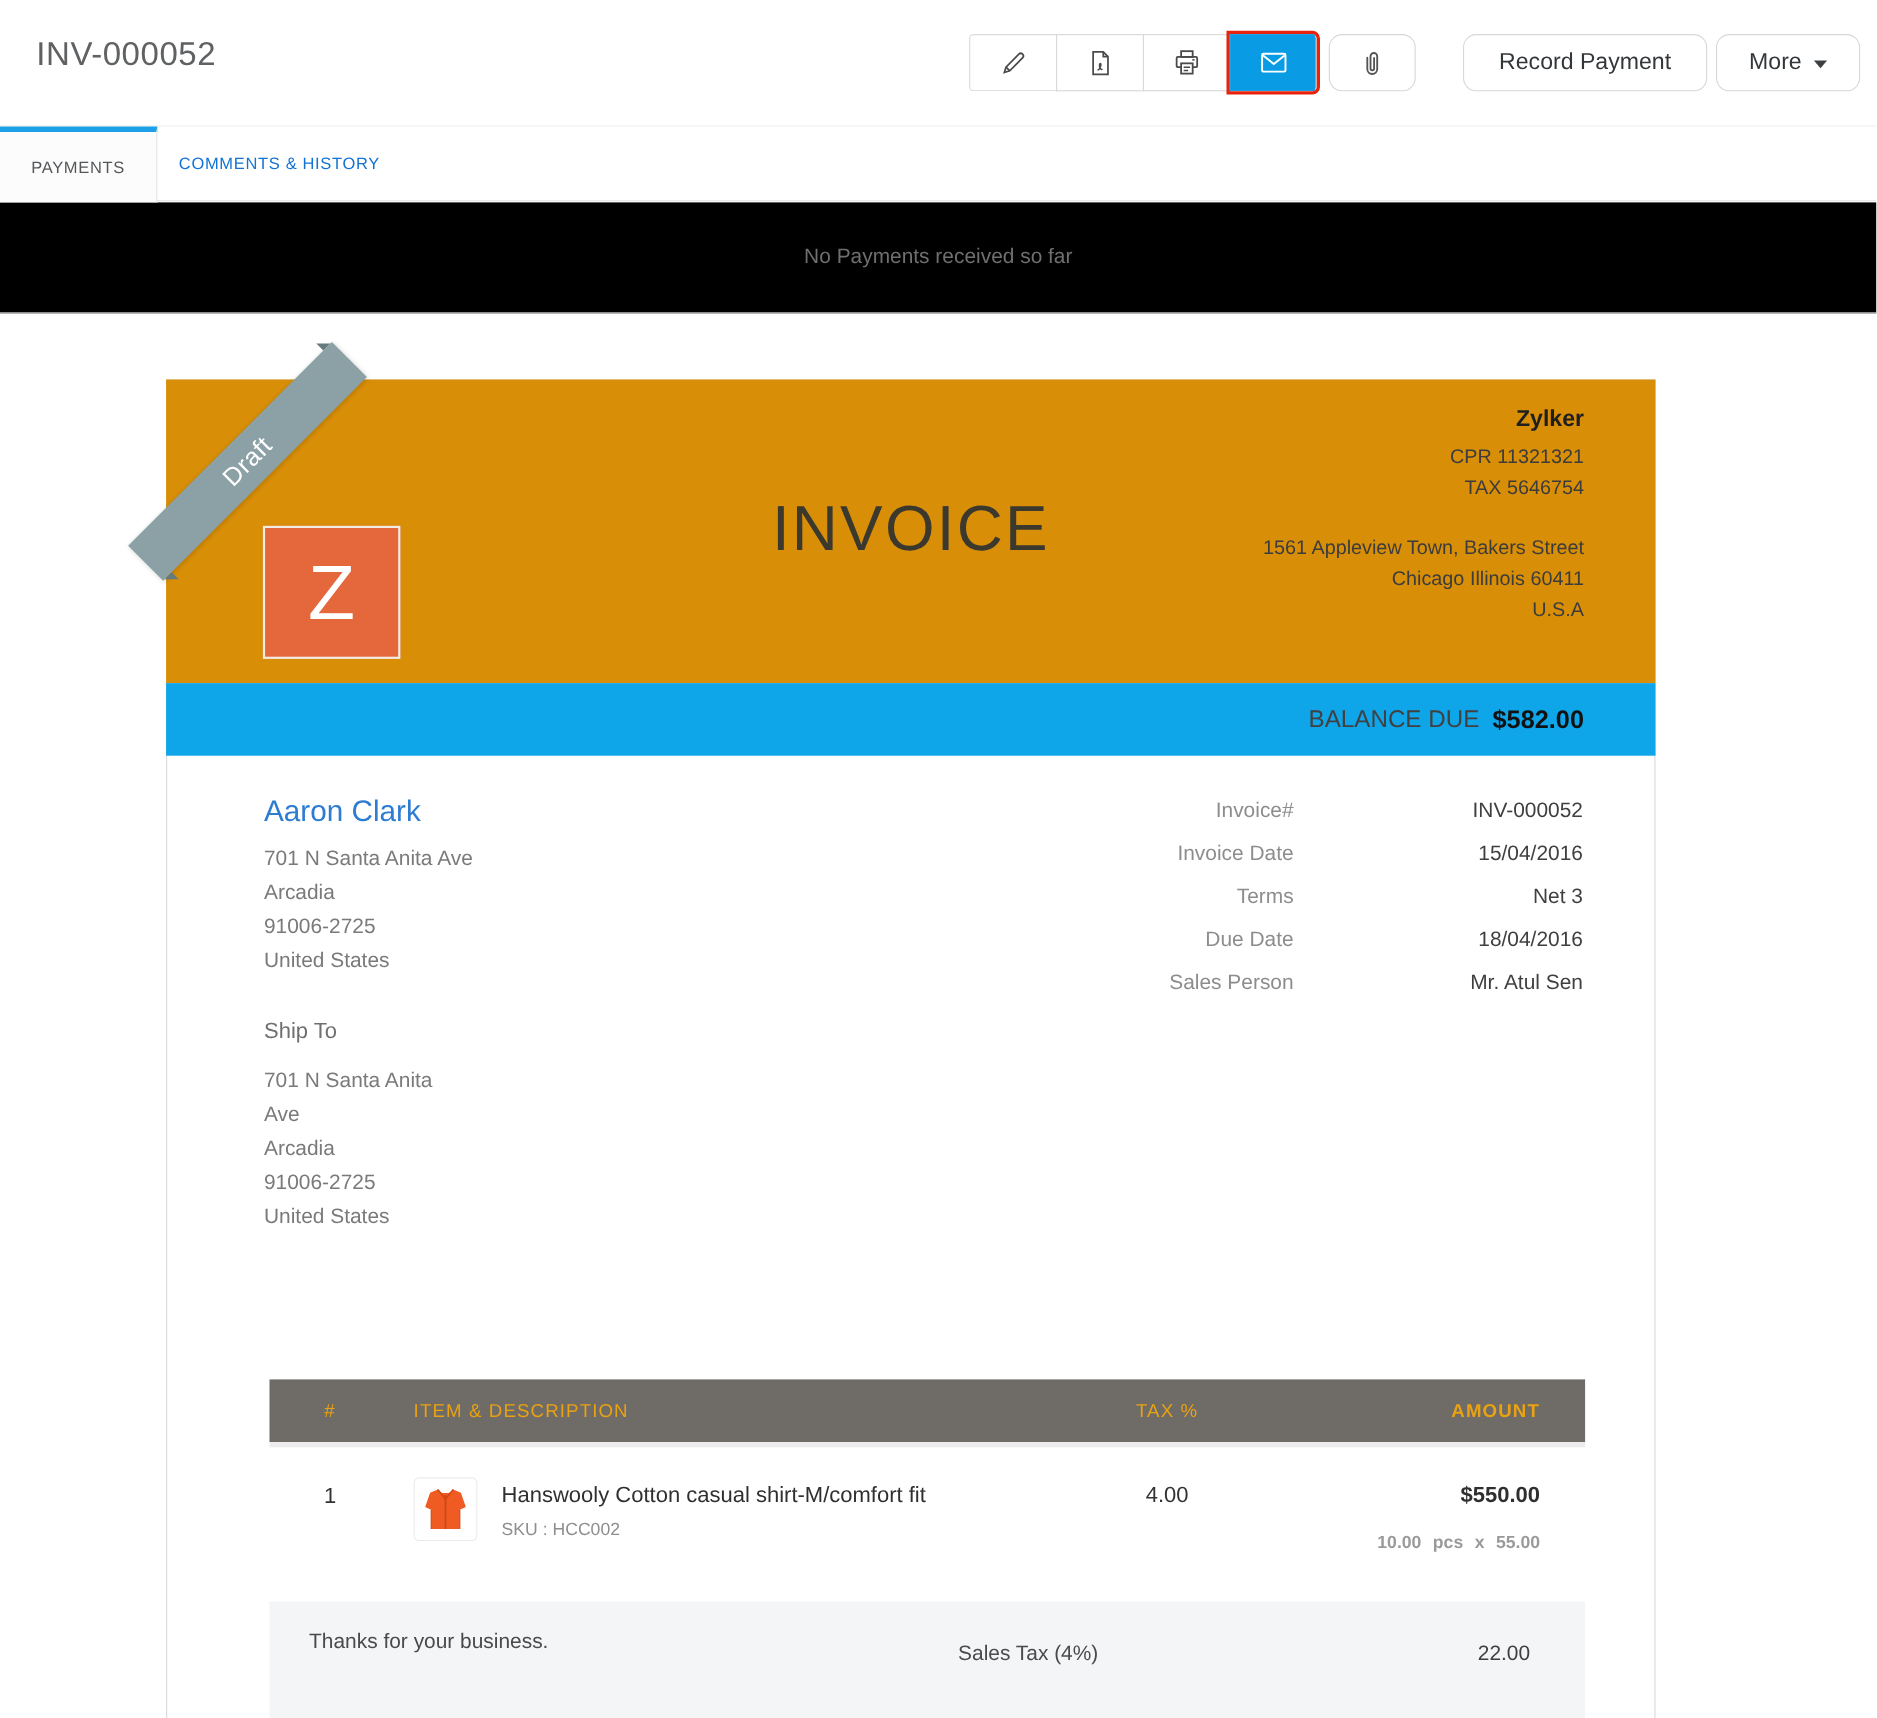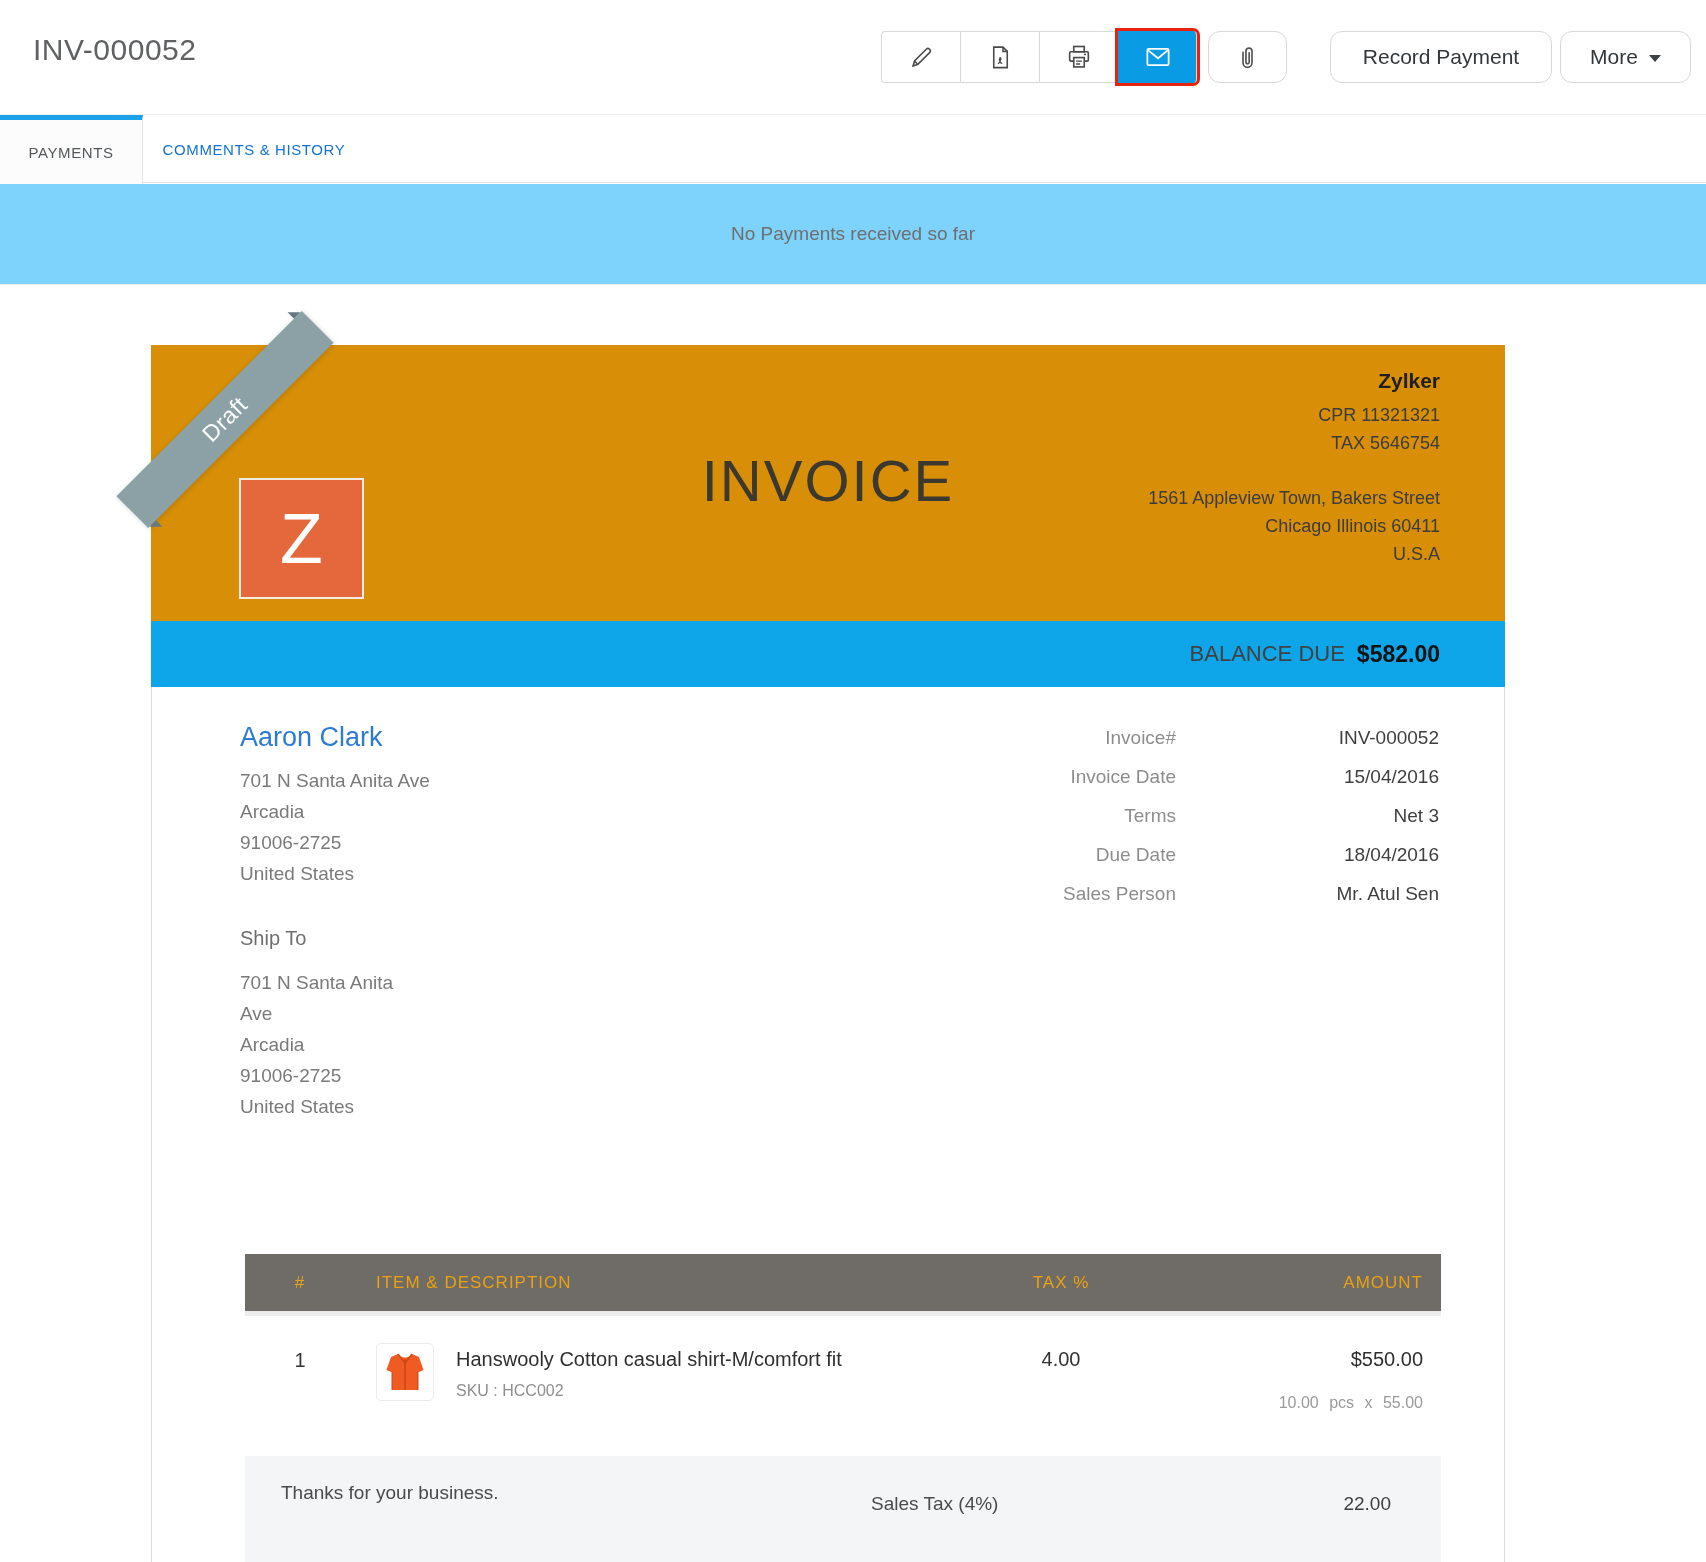--- a/index.html
+++ b/index.html
@@ -27,21 +27,21 @@
 
   
   .tab-bar { position:absolute; top:114px; left:0; right:0; height:69px; background:#fff;
     border-top:1px solid #efefef; border-bottom:1px solid #e4e4e4; z-index:2; }
   .tab { position:absolute; top:0; height:69px; display:flex; align-items:center; justify-content:center;
     font-size:15px; letter-spacing:.6px; cursor:pointer; }
   .tab.active { left:0; width:143px; background:#fcfcfc; border-right:1px solid #e4e4e4;
     border-top:5px solid #1ca0e8; color:#54575a; }
   .tab.comments { left:143px; width:222px; color:#1273d4; }
 
-  .payments-panel { position:absolute; top:184px; left:0; right:0; height:101px; background:#7dd3fc;
+  .payments-panel { position:absolute; top:184px; left:0; right:0; height:101px; background:#000000;
     border-bottom:1px solid #ececec; display:flex; align-items:center; justify-content:center;
     color:#6f6f6f; font-size:19px; }
 
   
   .invoice-doc { position:absolute; left:151px; top:345px; width:1354px; height:1300px;
     background:#fff; border:1px solid #d9d9d9; }
 
   .banner { position:absolute; left:-1px; top:-1px; width:1354px; height:276px; background:#d88e06; }
 
   .ribbon { position:absolute; left:-57px; top:52px; width:262px; height:45px; background:#8ca1a6;
@@ -79,21 +79,21 @@
   .meta-label { width:330px; text-align:right; font-size:19px; color:#8d8d8d; }
   .meta-value { width:227px; text-align:right; font-size:19px; color:#3f3f3f; }
 
   .items { position:absolute; left:93px; top:908px; width:1196px; }
   .items-header { display:flex; height:57px; background:#6f6b67; color:#e9a211; font-size:17px;
     letter-spacing:1px; align-items:center; }
   .strip { height:5px; background:#ececec; }
   .col-index { width:110px; text-align:center; }
   .col-item { flex:1; padding-left:21px; }
   .col-tax { width:180px; text-align:center; }
-  .col-amount { width:290px; text-align:right; padding-right:18px; }
+  .col-amount { width:290px; text-align:right; padding-right:41px;font-weight:bold; }
   .item-row { display:flex; padding-top:27px; background:#fff; }
   .item-row .col-index { font-size:20px; color:#333; padding-top:6px; }
   .item-cell { display:flex; gap:22px; }
   .thumb { width:58px; height:58px; border:1px solid #ebebeb; border-radius:5px; background:#fff;
     padding:4px; flex:0 0 auto; }
   .item-name { font-size:20px; color:#2f2f2f; padding-top:5px; }
   .item-sku { font-size:16px; color:#8e8e8e; margin-top:11px; }
   .item-row .col-tax { font-size:20px; color:#333; padding-top:5px; }
   .amt { font-size:20px; color:#2f2f2f; padding-top:5px; }
   .qty { font-size:16px; color:#9a9a9a; margin-top:23px; word-spacing:6px; }

